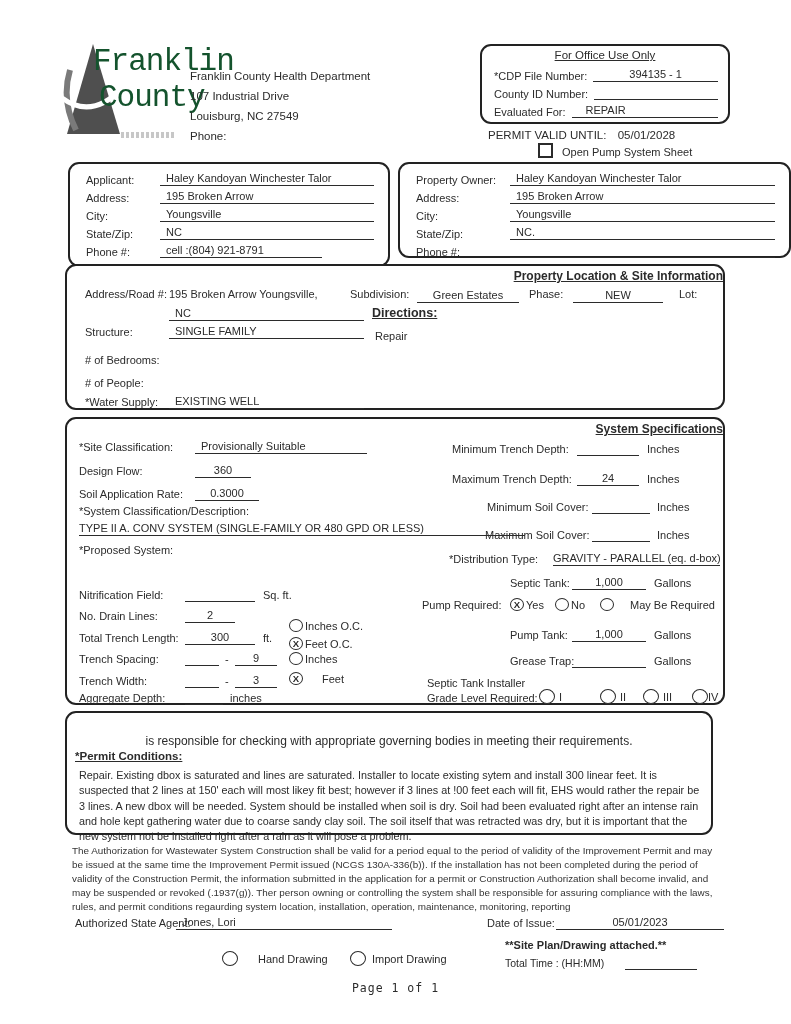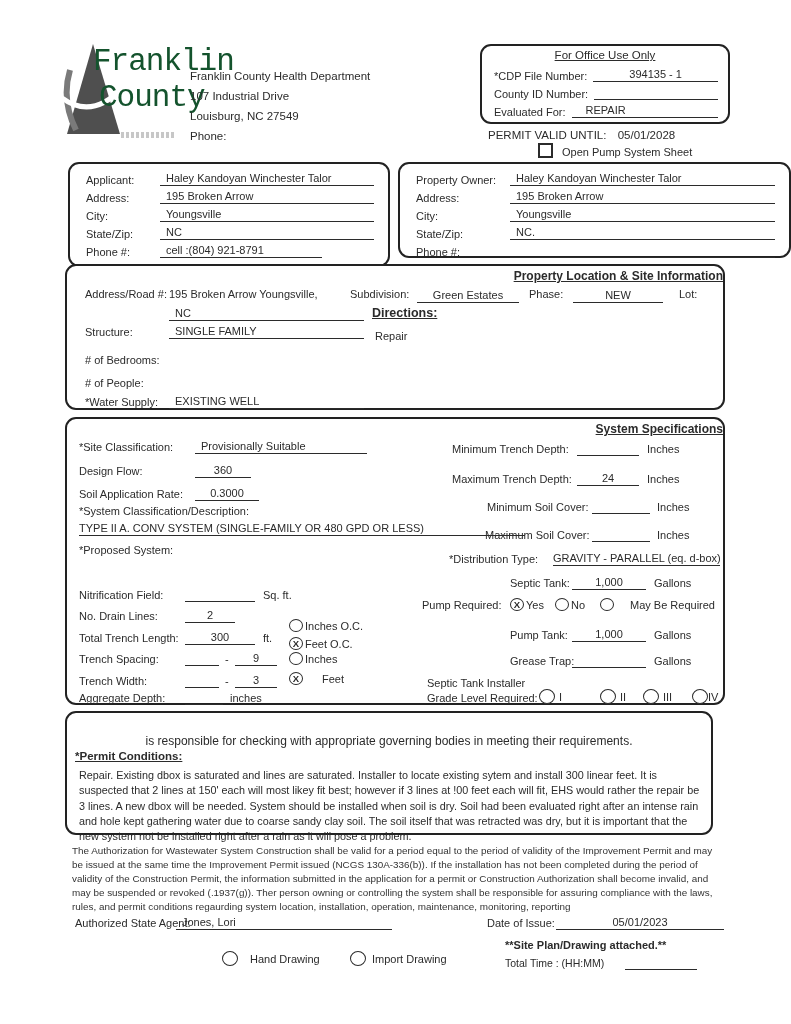--- a/index.html
+++ b/index.html
@@ -229,17 +229,18 @@
 
   <span class="a" style="left:75px;top:917px">Authorized State Agent:</span>
   <span class="ul left a" style="left:176px;top:915px;width:216px">Jones, Lori</span>
   <span class="a" style="left:487px;top:917px">Date of Issue:</span>
   <span class="ul a" style="left:556px;top:915px;width:168px">05/01/2023</span>
 
   <div class="a" style="left:505px;top:939px;font-weight:700">**Site Plan/Drawing attached.**</div>
   <span class="a" style="left:505px;top:957px;font-size:10.5px">Total Time : (HH:MM)</span>
   <span class="ul a" style="left:625px;top:955px;width:72px"></span>
 
-  <span class="a" style="left:222px;top:951px"><span class="radio lg"></span><span style="margin-left:12px">Hand Drawing</span></span>
+  <span class="a" style="left:222px;top:951px"><span class="radio lg"></span><span style="margin-left:20px">Hand Drawing</span></span>
   <span class="a" style="left:350px;top:951px"><span class="radio lg"></span><span style="margin-left:6px">Import Drawing</span></span>
 
+  <div class="a mono" style="left:0;right:0;top:981px;text-align:center;font-size:11.5px;letter-spacing:1px">Page 1 of 1</div>
 
 </div>
 
 </body></html>

